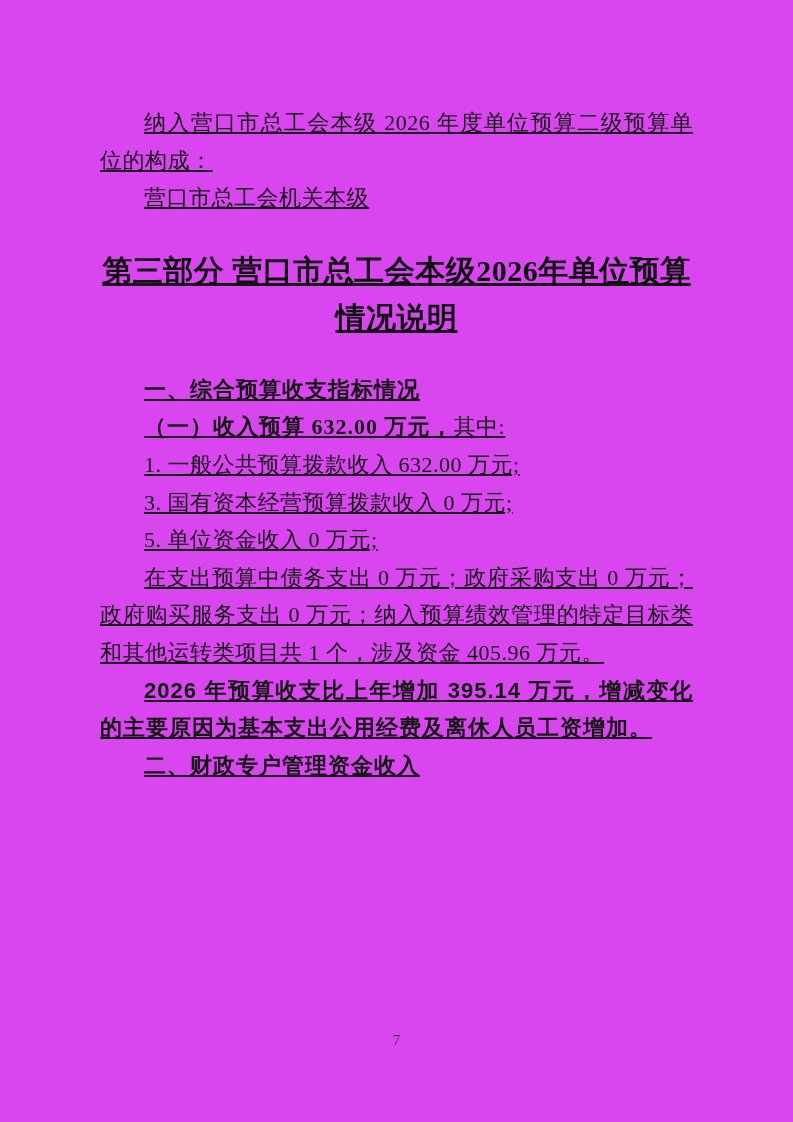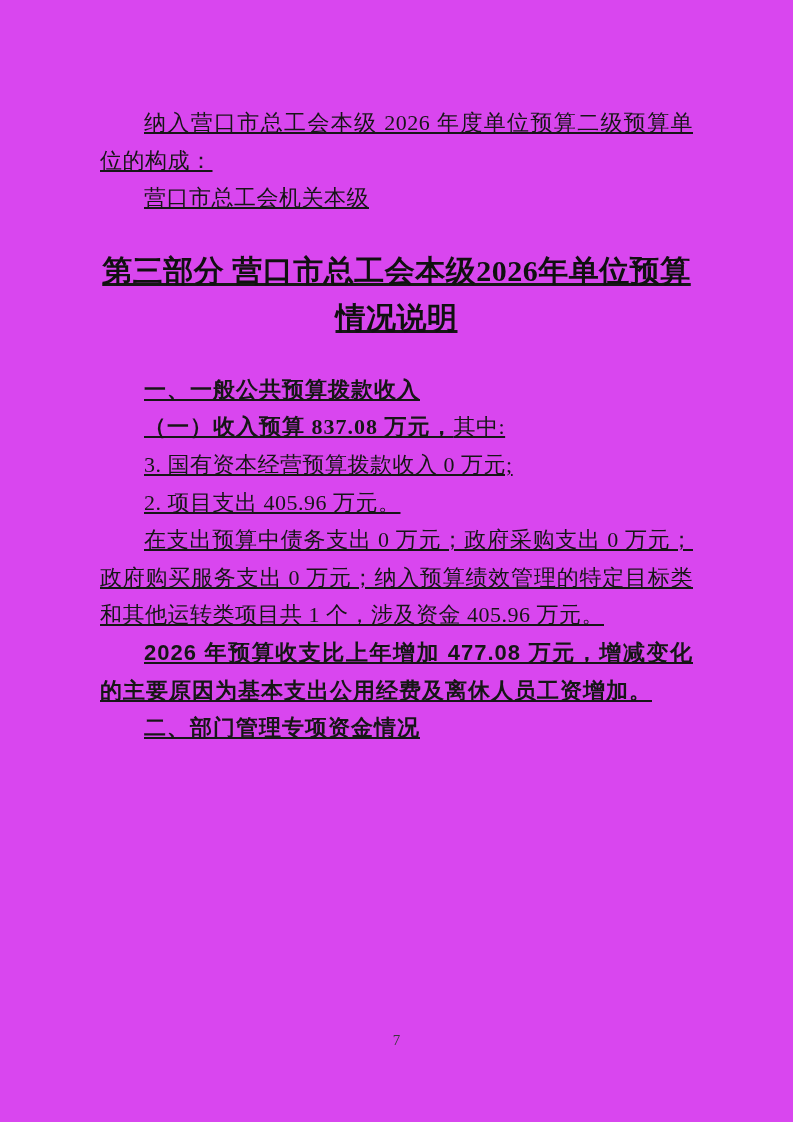--- a/index.html
+++ b/index.html
@@ -60,31 +60,32 @@
 
 <div class="page">
   <div class="content">
 
     <p class="body-par indent">纳入营口市总工会本级 2026 年度单位预算二级预算单位的构成：</p>
 
     <p class="body-par indent">营口市总工会机关本级</p>
 
     <h1 class="doc-heading">第三部分 营口市总工会本级2026年单位预算情况说明</h1>
 
-    <p class="body-par indent hei">一、一般公共预算拨款收入</p>
+    <p class="body-par indent hei">一、综合预算收支指标情况</p>
 
-    <p class="body-par indent"><span class="lead-bold">（一）收入预算 837.08 万元，</span><span>其中:</span></p>
+    <p class="body-par indent"><span class="lead-bold">（一）收入预算 632.00 万元，</span><span>其中:</span></p>
 
+    <p class="body-par indent">1. 一般公共预算拨款收入 632.00 万元;</p>
     <p class="body-par indent">3. 国有资本经营预算拨款收入 0 万元;</p>
+    <p class="body-par indent">5. 单位资金收入 0 万元;</p>
 
 
-    <p class="body-par indent">2. 项目支出 405.96 万元。</p>
 
     <p class="body-par indent">在支出预算中债务支出 0 万元；政府采购支出 0 万元；政府购买服务支出 0 万元；纳入预算绩效管理的特定目标类和其他运转类项目共 1 个，涉及资金 405.96 万元。</p>
 
-    <p class="body-par indent hei">2026 年预算收支比上年增加 477.08 万元，增减变化的主要原因为基本支出公用经费及离休人员工资增加。</p>
+    <p class="body-par indent hei">2026 年预算收支比上年增加 395.14 万元，增减变化的主要原因为基本支出公用经费及离休人员工资增加。</p>
 
-    <p class="body-par indent hei">二、部门管理专项资金情况</p>
+    <p class="body-par indent hei">二、财政专户管理资金收入</p>
 
   </div>
 
   <div class="page-number">7</div>
 </div>
 
 </body></html>

